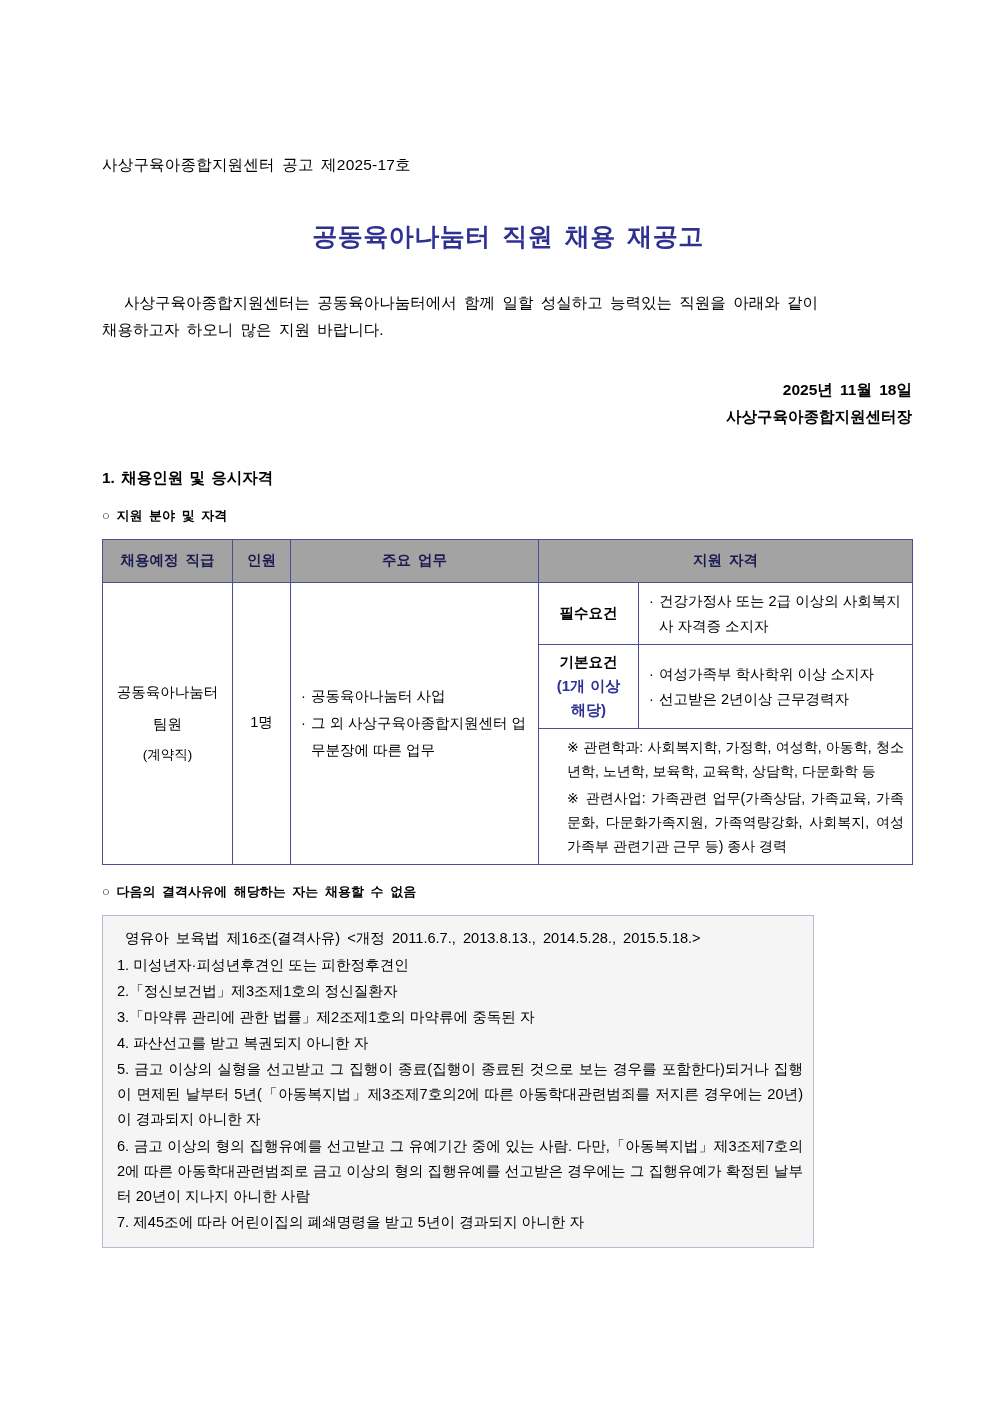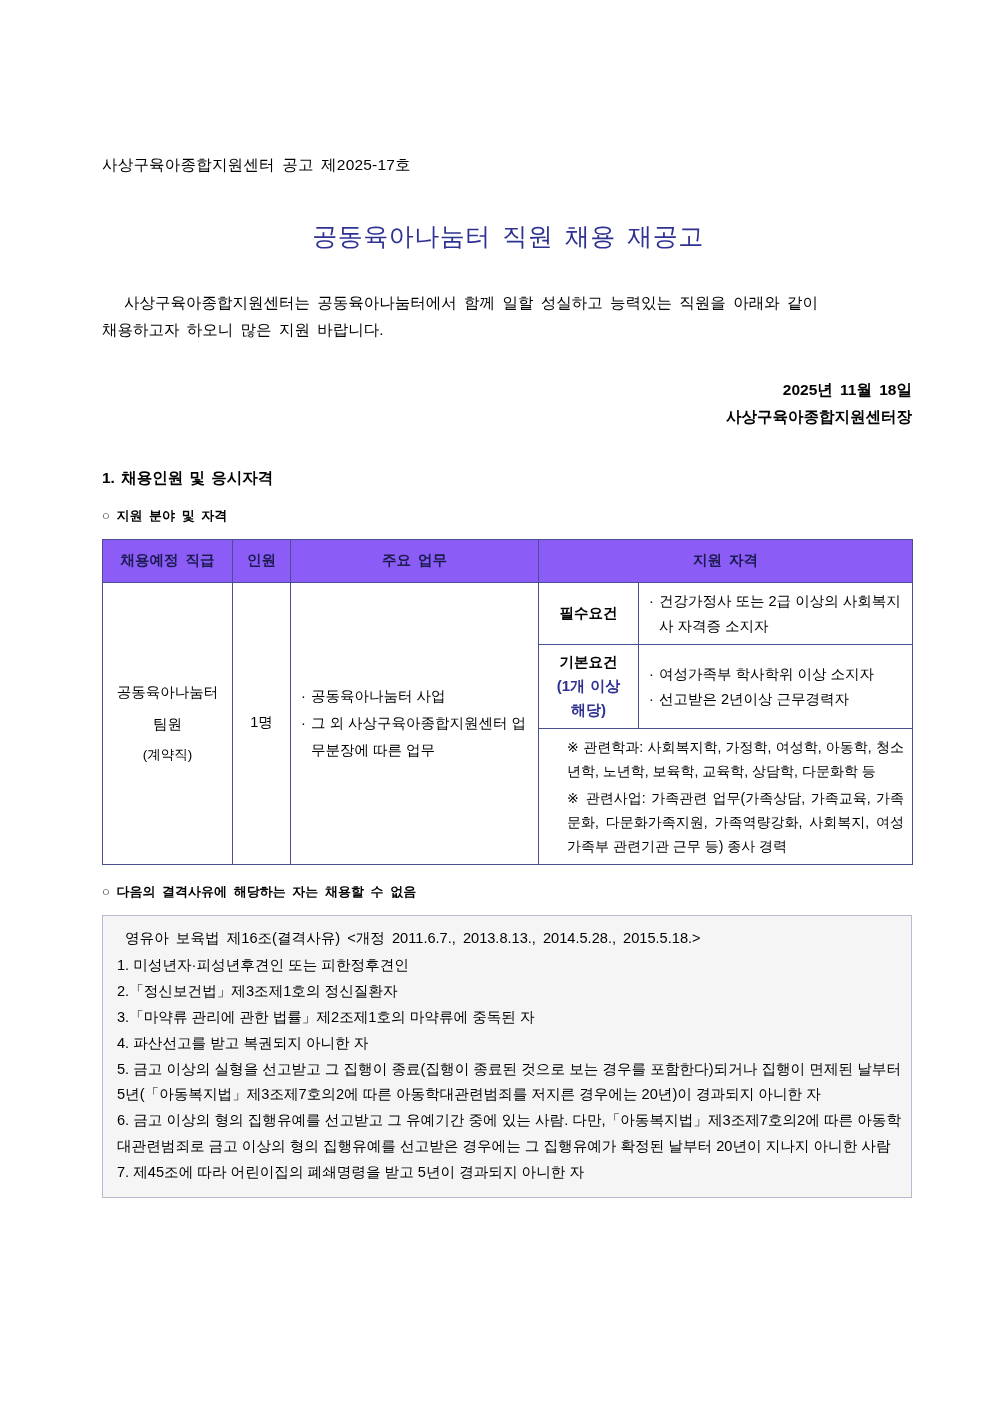--- a/index.html
+++ b/index.html
@@ -35,21 +35,21 @@
     font-size: 15.5px;
     letter-spacing: 0.2px;
     margin: 0 0 0 0;
     word-spacing: 3px;
   }
 
   
   .doc-title {
     text-align: center;
     font-size: 25px;
-    font-weight: normal;
+    font-weight: bold;
     color: #2e3192;
     margin: 44px 0 0 0;
     letter-spacing: 0.5px;
     word-spacing: 4px;
   }
 
   
   .intro {
     margin: 36px 0 0 0;
     font-size: 15.5px;
@@ -92,21 +92,21 @@
     table-layout: fixed;
     font-size: 14.5px;
   }
   table.main-table th,
   table.main-table td {
     border: 1px solid #4a4f93;
     padding: 6px 8px;
     vertical-align: middle;
   }
   table.main-table thead th {
-    background: #8b5cf6;
+    background: #a3a3a3;
     text-align: center;
     font-weight: bold;
     height: 30px;
     color: #1b1b50;
     word-spacing: 3px;
   }
   .cell-center {
     text-align: center;
     line-height: 2.2;
   }
@@ -151,21 +151,21 @@
   .note-cell p + p { margin-top: 2px; }
 
   
   .box {
     margin-top: 14px;
     border: 1px solid #b9b9cf;
     background: #f5f5f5;
     padding: 10px 10px 12px 14px;
     font-size: 14.6px;
     line-height: 1.72;
-    width: 810px;
+    width: 712px;
     box-sizing: border-box;
   }
   .box .lead { margin: 0 0 2px 0; padding-left: 8px; word-spacing: 3px; }
   .box p { margin: 0; text-align: justify; }
   .box p + p { margin-top: 1px; }
 </style>
 </head>
 <body>
 
 <div class="page">

